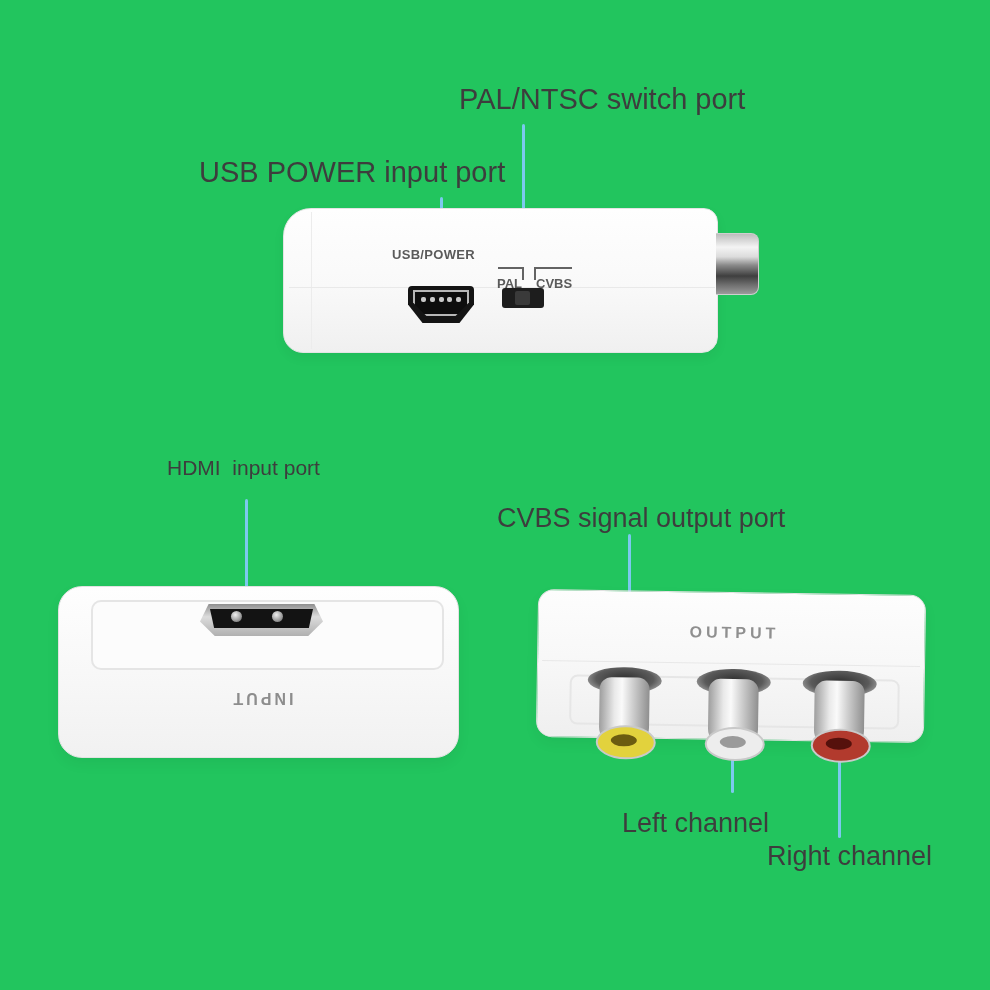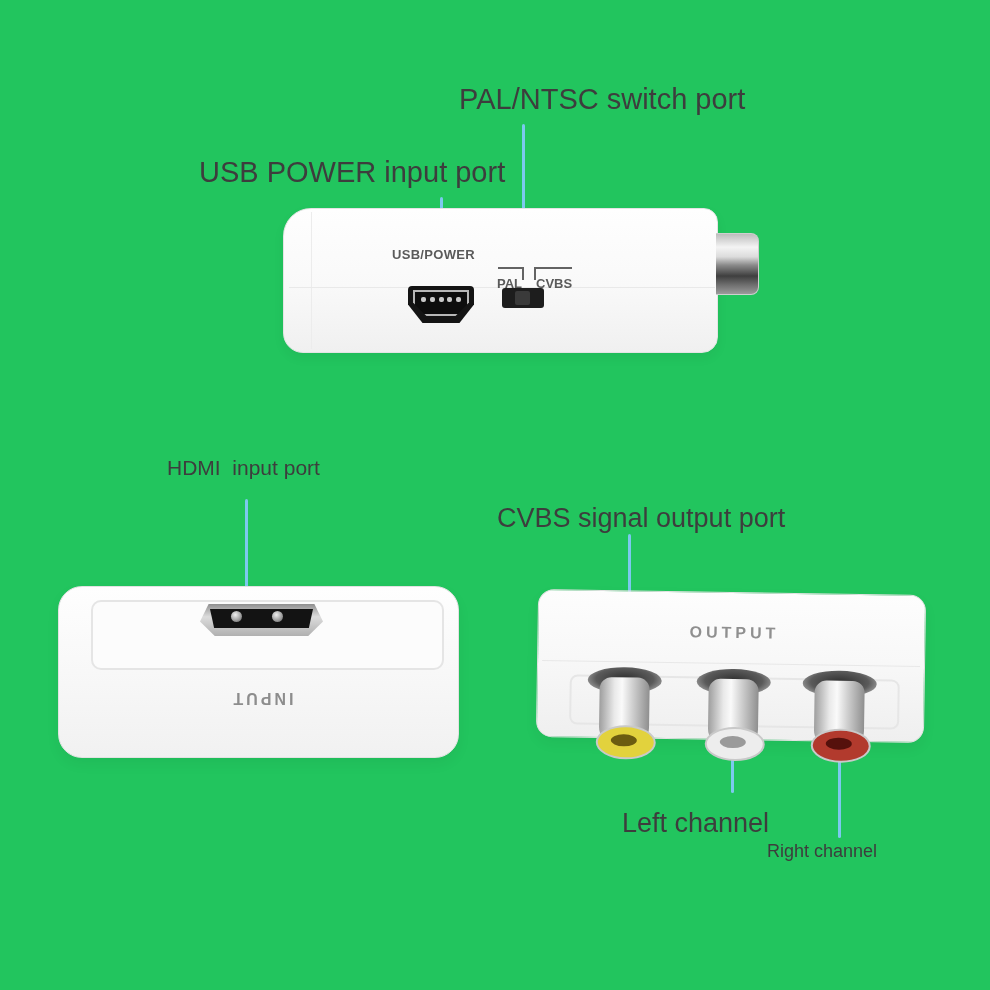--- a/index.html
+++ b/index.html
@@ -4,21 +4,21 @@
 <style>
   html,body{margin:0;padding:0;background:#ffffff;}
   #stage{position:relative;width:990px;height:990px;background:#22c55e;overflow:hidden;
          font-family:Liberation Sans, sans-serif;}
   .callout{position:absolute;color:#3d3d3d;white-space:pre;line-height:1.1;}
   #callout-palntsc{left:459px;top:84px;font-size:29px;}
   #callout-usb{left:199px;top:157px;font-size:29px;}
   #callout-hdmi{left:167px;top:456px;font-size:21px;}
   #callout-cvbs{left:497px;top:504px;font-size:27px;text-align:center;}
   #callout-leftch{left:622px;top:793px;font-size:27px;margin-top:16px;}
-  #callout-rightch{left:767px;top:842px;font-size:18px;}
+  #callout-rightch{left:767px;top:842px;font-size:27px;}
 
   .leader{position:absolute;width:3px;border-radius:2px;}
   #leader-palntsc{left:522px;top:124px;height:168px;}
   #leader-usb{left:440px;top:197px;height:97px;}
   #leader-hdmi{left:245px;top:499px;height:107px;}
   #leader-cvbs{left:628px;top:534px;height:106px;}
   #leader-leftch{left:731px;top:755px;height:38px;}
   #leader-rightch{left:838px;top:755px;height:83px;}
   .dot{position:absolute;width:17px;height:17px;border-radius:50%;}
   #dot-usb{left:432px;top:284px;}

